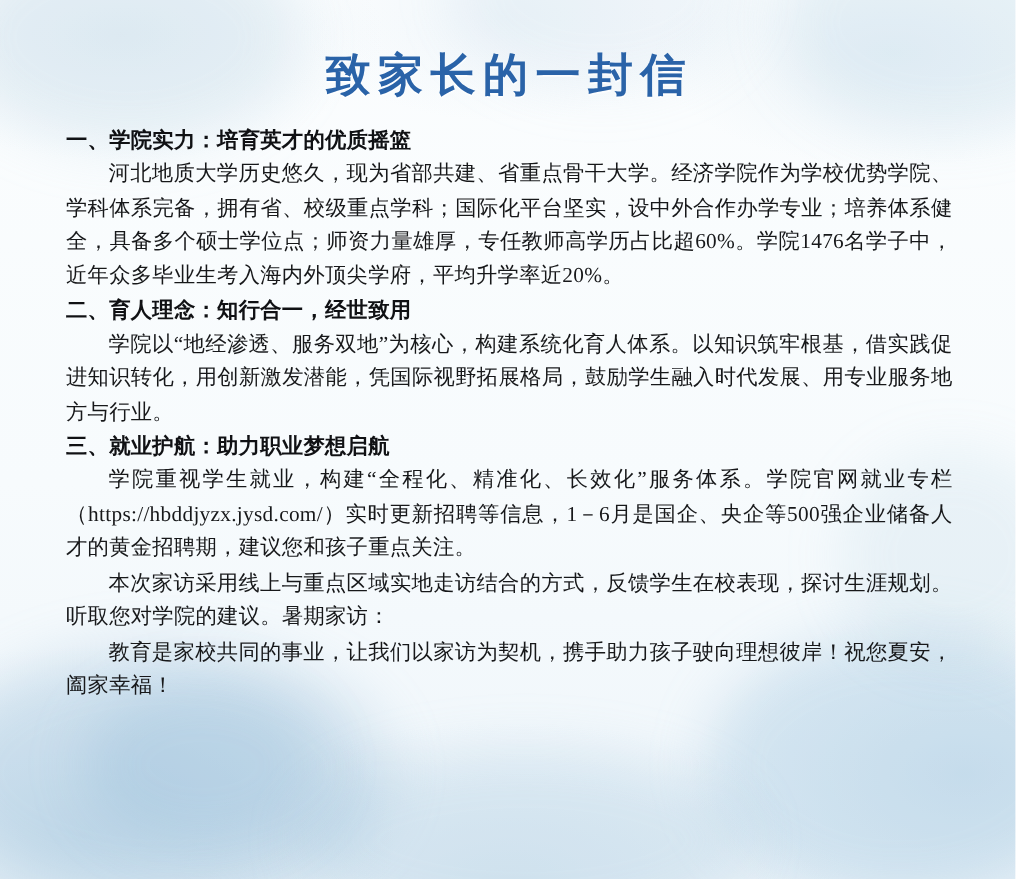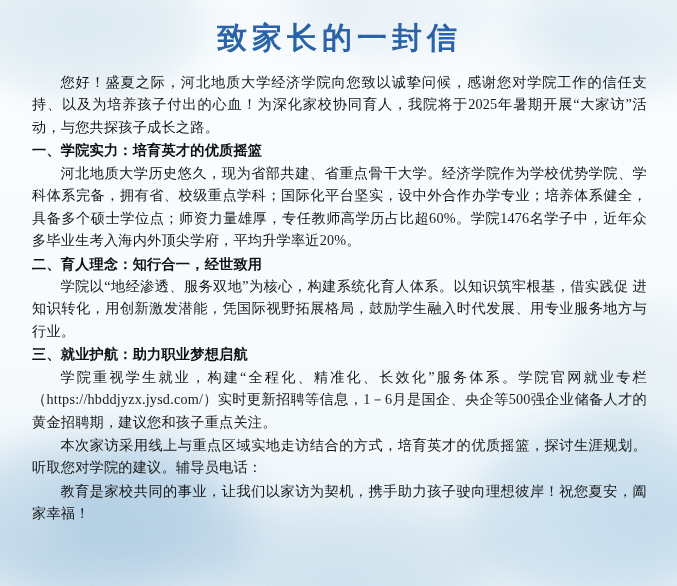--- a/index.html
+++ b/index.html
@@ -19,21 +19,21 @@
     height: 586px;
     background:
       radial-gradient(ellipse 300px 180px at 8% 95%, rgba(150,190,215,0.30), rgba(150,190,215,0) 70%),
       radial-gradient(ellipse 260px 160px at 95% 88%, rgba(160,195,220,0.28), rgba(160,195,220,0) 70%),
       radial-gradient(ellipse 320px 150px at 50% 100%, rgba(170,200,220,0.22), rgba(170,200,220,0) 70%),
       radial-gradient(ellipse 250px 120px at 12% 4%, rgba(180,205,225,0.22), rgba(180,205,225,0) 70%),
       radial-gradient(ellipse 230px 110px at 88% 6%, rgba(175,205,225,0.20), rgba(175,205,225,0) 70%),
       radial-gradient(ellipse 200px 100px at 50% 2%, rgba(185,210,230,0.16), rgba(185,210,230,0) 70%),
       linear-gradient(180deg, #fbfdfe 0%, #f7fbfd 55%, #eef5fa 100%);
     box-sizing: border-box;
-    padding: 0;
+    padding: 12px;
   }
   .wash {
     position: absolute;
     border-radius: 50%;
     filter: blur(18px);
     pointer-events: none;
   }
   .w1 { left: -40px; top: 430px; width: 300px; height: 170px; background: rgba(135,180,212,0.28); }
   .w2 { left: 470px; top: 420px; width: 260px; height: 180px; background: rgba(140,185,215,0.26); }
   .w3 { left: 200px; top: 500px; width: 300px; height: 120px; background: rgba(150,190,218,0.22); }
@@ -98,24 +98,23 @@
   <div class="wash w4"></div>
   <div class="wash w5"></div>
   <div class="wash w6"></div>
   <div class="wash w7"></div>
   <div class="wash w8"></div>
 
   <div class="content">
     <h1 class="doc-title">致家长的一封信</h1>
 
 
-    <p class="para">您好！盛夏之际，河北地质大学经济学院向您致以诚挚问候，感谢您对学院工作的信任支持、以及为培养孩子付出的心血！为深化家校协同育人，我院将于2025年暑期开展“大家访”活动，与您共探孩子成长之路。</p>
     <p class="heading">一、学院实力：培育英才的优质摇篮</p>
     <p class="para">河北地质大学历史悠久，现为省部共建、省重点骨干大学。经济学院作为学校优势学院、学科体系完备，拥有省、校级重点学科；国际化平台坚实，设中外合作办学专业；培养体系健全，具备多个硕士学位点；师资力量雄厚，专任教师高学历占比超60%。学院1476名学子中，近年众多毕业生考入海内外顶尖学府，平均升学率近20%。</p>
     <p class="heading">二、育人理念：知行合一，经世致用</p>
     <p class="para">学院以“地经渗透、服务双地”为核心，构建系统化育人体系。以知识筑牢根基，借实践促 进知识转化，用创新激发潜能，凭国际视野拓展格局，鼓励学生融入时代发展、用专业服务地方与行业。</p>
     <p class="heading">三、就业护航：助力职业梦想启航</p>
     <p class="para">学院重视学生就业，构建“全程化、精准化、长效化”服务体系。学院官网就业专栏（https://hbddjyzx.jysd.com/）实时更新招聘等信息，1－6月是国企、央企等500强企业储备人才的黄金招聘期，建议您和孩子重点关注。</p>
-    <p class="para">本次家访采用线上与重点区域实地走访结合的方式，培育英才的优质摇篮，探讨生涯规划。听取您对学院的建议。辅导员电话：</p>
+    <p class="para">本次家访采用线上与重点区域实地走访结合的方式，反馈学生在校表现，探讨生涯规划。听取您对学院的建议。暑期家访：</p>
     <p class="para">教育是家校共同的事业，让我们以家访为契机，携手助力孩子驶向理想彼岸！祝您夏安，阖家幸福！</p>
 
   </div>
 </div>
 
 </body></html>

